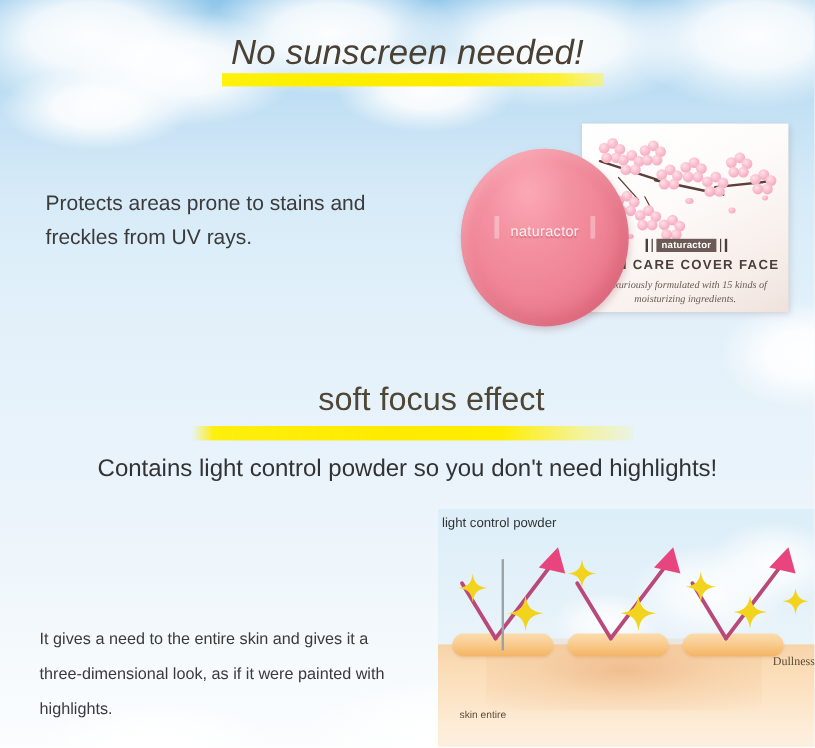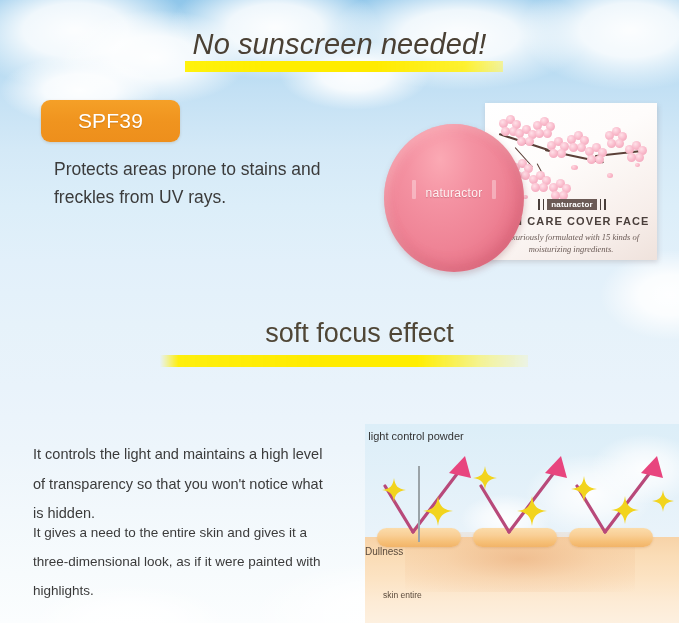--- a/index.html
+++ b/index.html
@@ -92,21 +92,20 @@
 
   
   #copy-main {
     position: absolute;
     left: 38px;
     top: 155px;
     width: 330px;
     font-size: 17.5px;
     color: #3b3b3b;
     line-height: 1.62;
-    margin-left: 16px;
   }
   #copy-sub {
     position: absolute;
     left: 40px;
     top: 213px;
     width: 320px;
     font-size: 11.5px;
     color: #4a4a4a;
     line-height: 2.45;
   }
@@ -341,23 +340,24 @@
     left: 53px;
     top: 42px;
     width: 1.5px;
     height: 76px;
     background: #9aa3a8;
   }
   #dullness-label {
     position: absolute;
     left: 0; right: 0;
     top: 122px;
-    text-align: left;
+    text-align: right;
     font-size: 10px;
     color: #5a4a3c;
+    font-family: Liberation Serif, serif;
   }
   #skin-surface-label {
     position: absolute;
     left: 18px;
     top: 166px;
     font-size: 8.5px;
     color: #5a4a3c;
   }
   .spark {
     position: absolute;
@@ -378,21 +378,20 @@
   <div class="cloud" style="left:280px; top:40px; width:150px; height:70px;"></div>
   <div class="cloud" style="left:600px; top:250px; width:140px; height:90px;"></div>
   <div class="cloud" style="left:250px; top:560px; width:300px; height:110px;"></div>
   <div class="cloud" style="left:30px; top:585px; width:200px; height:80px;"></div>
 
   <div id="headline-underline"></div>
   <div id="headline-wrap">
     <span id="headline">No sunscreen needed!</span>
   </div>
 
-  <div class="badge" id="badge-spf">SPF39</div>
 
   <div id="copy-main">Protects areas prone to stains and freckles from UV rays.</div>
 
   <div id="product">
 
     <div id="pkg-box">
 
       <div class="branch" style="left:14px; top:30px; width:52px; height:2px; transform:rotate(18deg);"></div>
       <div class="branch" style="left:60px; top:46px; width:60px; height:2px; transform:rotate(12deg);"></div>
       <div class="branch" style="left:110px; top:52px; width:48px; height:1.5px; transform:rotate(-6deg);"></div>
@@ -498,22 +497,22 @@
       <div class="compact-tick" style="right:28px;"></div>
       <div id="compact-label">naturactor</div>
     </div>
   </div>
 
   <div id="soft-underline"></div>
   <div id="soft-wrap">
     <span id="soft-title">soft focus effect</span>
   </div>
 
-
-  <div id="copy-lower-a">It controls the light and maintains a high level of transparency so that you won't notice what is hidden.</div>
+  <div id="contains-line">Contains light control powder so you don't need highlights!</div>
+
   <div id="copy-lower-b">It gives a need to the entire skin and gives it a three-dimensional look, as if it were painted with highlights.</div>
 
   <div id="diagram">
     <div id="diagram-sky"></div>
     <div class="diag-cloud" style="left:160px; top:30px; width:130px; height:80px;"></div>
     <div class="diag-cloud" style="left:225px; top:10px; width:110px; height:70px;"></div>
     <div class="diag-cloud" style="left:95px; top:70px; width:90px; height:50px;"></div>
 
     <div id="skin"></div>
     <div id="skin-dull"></div>

